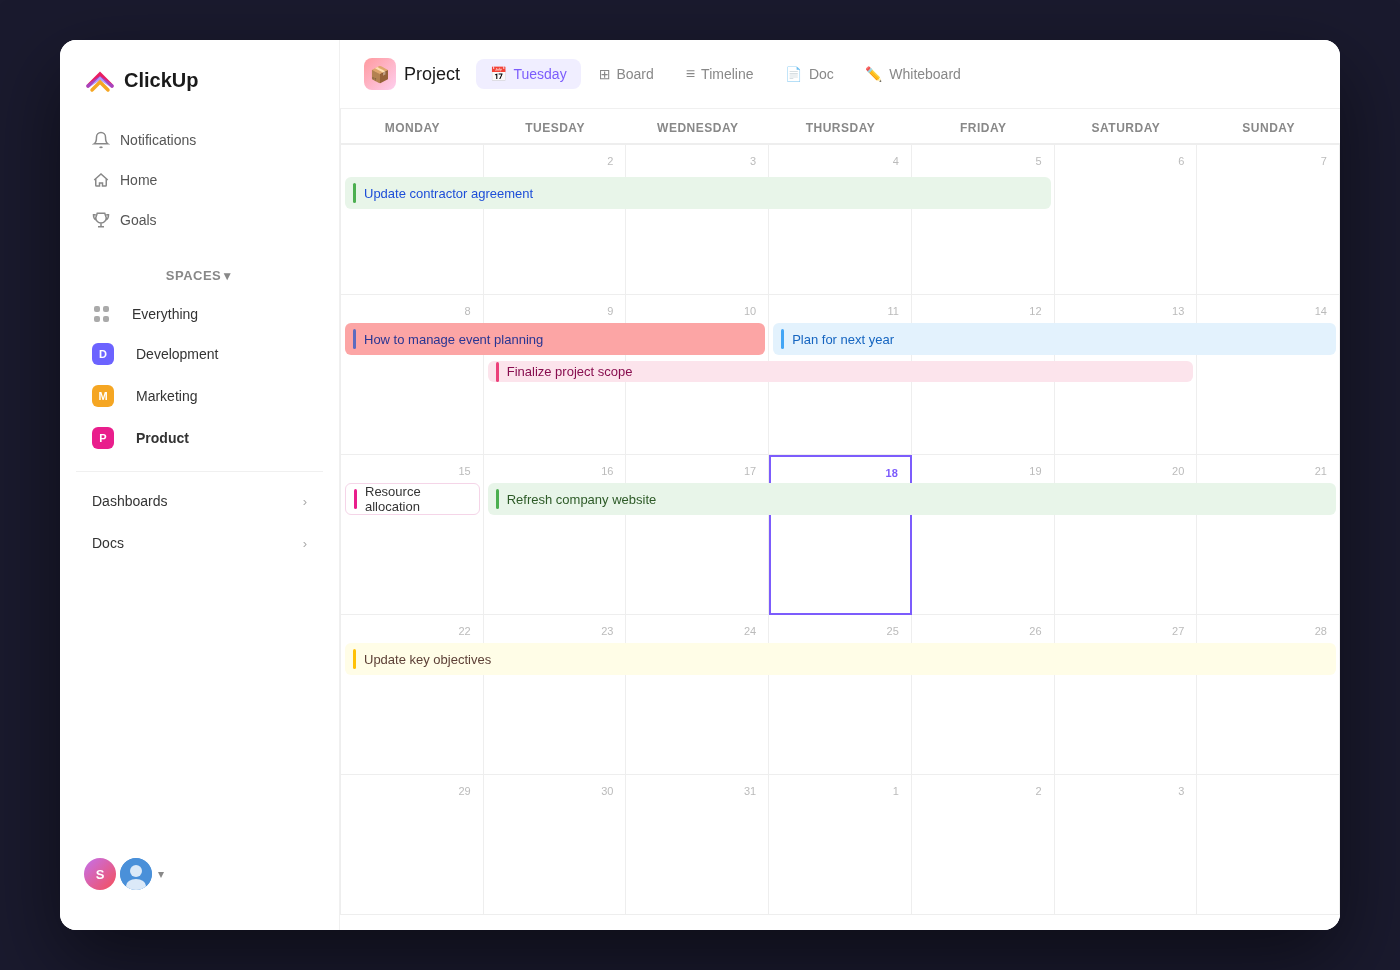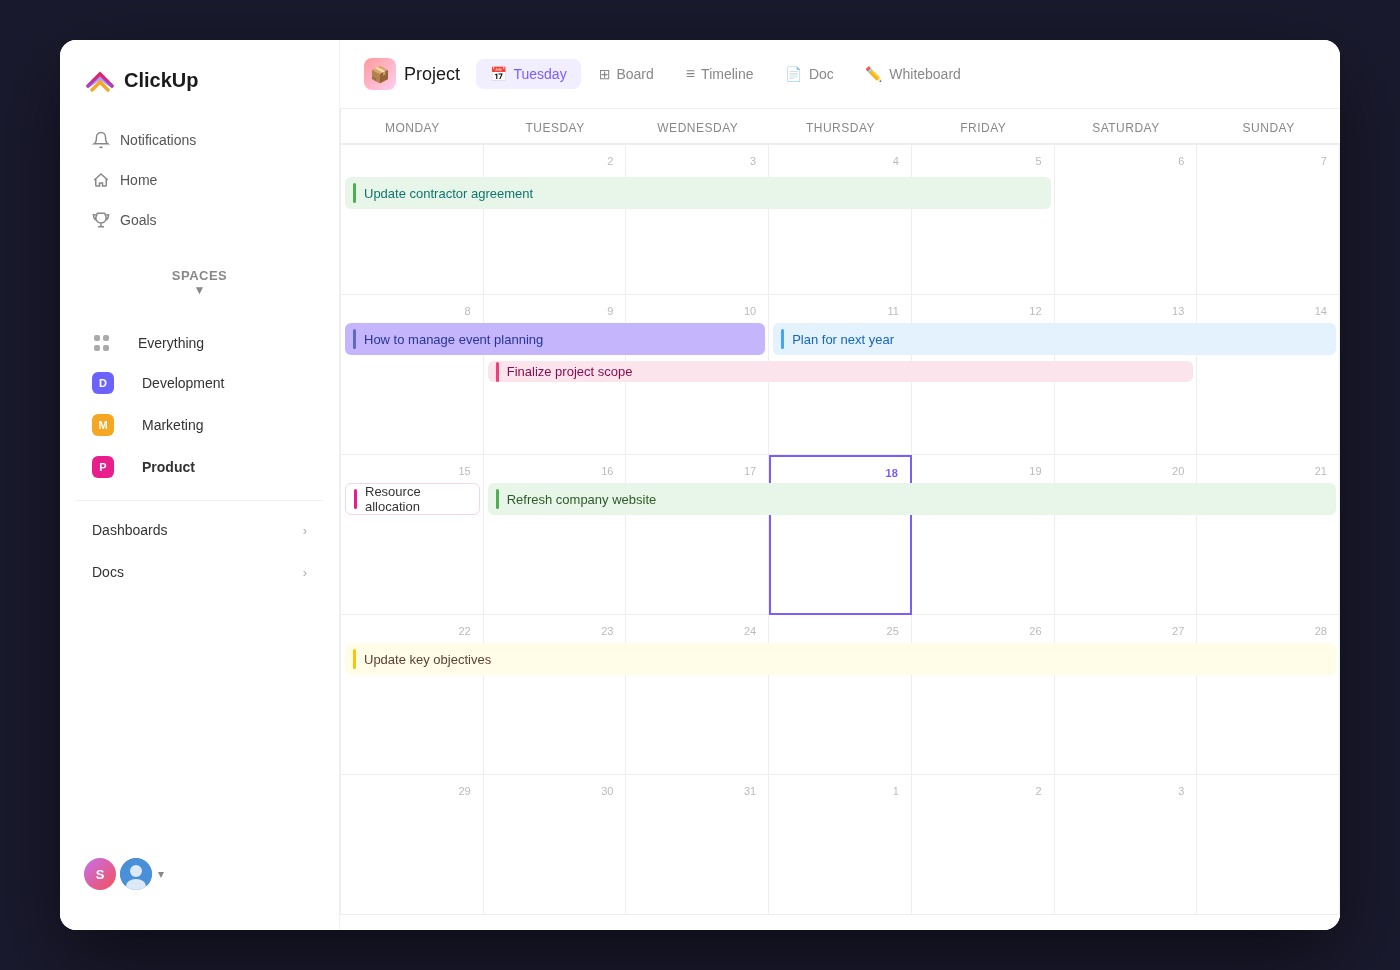--- a/index.html
+++ b/index.html
@@ -56,35 +56,34 @@
       border-radius: 8px;
       margin: 1px 8px;
     }
     .nav-icon { width: 18px; height: 18px; color: #888; }
     .section-divider { height: 20px; }
     .spaces-header {
       display: flex;
       justify-content: center;
       align-items: center;
       padding: 8px 24px;
-      margin-bottom: 19px;
-      flex-direction: column;
+      margin-bottom: 4px;
     }
     .spaces-label {
       font-size: 13px;
       font-weight: 600;
       color: #888;
       text-transform: uppercase;
       letter-spacing: 0.5px;
     }
     .chevron-icon { color: #888; font-size: 12px; }
     .space-item {
       display: flex;
       align-items: center;
-      gap: 28px;
+      gap: 22px;
       padding: 9px 24px;
       font-size: 14px;
       color: #333;
       cursor: pointer;
       border-radius: 8px;
       margin: 1px 8px;
     }
     .space-item.active { font-weight: 700; }
     .space-badge {
       width: 22px;
@@ -199,21 +198,21 @@
     
     .calendar-area {
       flex: 1;
       overflow-y: auto;
       overflow-x: hidden;
     }
     .day-header {
       padding: 12px 8px 8px;
       text-align: center;
       font-size: 12px;
-      font-weight: 400;
+      font-weight: 700;
       color: #888;
       text-transform: uppercase;
       letter-spacing: 0.5px;
       border-bottom: 1px solid #eee;
       background: #fff;
       position: sticky;
       top: 0;
       z-index: 10;
     }
     .cal-day-col {
@@ -388,21 +387,21 @@
           <div class="cal-date-num">5</div>
         </div>
         <div class="cal-day-col" style="min-height:150px; padding:4px;">
           <div class="cal-date-num">6</div>
         </div>
         <div class="cal-day-col" style="min-height:150px; padding:4px;">
           <div class="cal-date-num">7</div>
         </div>
 
         <div style="position:absolute; top:32px; left:calc(0/7 * 100%); width:calc(5/7 * 100%); padding: 0 4px;">
-          <div style="background:#e8f5e9; border-radius:6px; display:flex; align-items:center; height:32px; padding: 0 8px; font-size:13px; font-weight:500; color:#0f766e;">
+          <div style="background:#e8f5e9; border-radius:6px; display:flex; align-items:center; height:32px; padding: 0 8px; font-size:13px; font-weight:500; color:#1d4ed8;">
             <div style="width:3px; height:20px; background:#4caf50; border-radius:2px; margin-right:8px; flex-shrink:0;"></div>
             <span>Update contractor agreement</span>
           </div>
         </div>
       </div>
 
       <div style="display:grid; grid-template-columns: repeat(7,1fr); border-left:1px solid #eee; position:relative;">
         <div class="cal-day-col" style="min-height:160px; padding:4px;">
           <div class="cal-date-num">8</div>
         </div>
@@ -419,21 +418,21 @@
           <div class="cal-date-num">12</div>
         </div>
         <div class="cal-day-col" style="min-height:160px; padding:4px;">
           <div class="cal-date-num">13</div>
         </div>
         <div class="cal-day-col" style="min-height:160px; padding:4px;">
           <div class="cal-date-num">14</div>
         </div>
 
         <div style="position:absolute; top:28px; left:0; width:calc(3/7 * 100%); padding:0 4px;">
-          <div style="background:#c4b5fd; border-radius:6px; display:flex; align-items:center; height:32px; padding:0 8px; font-size:13px; font-weight:500; color:#283593;">
+          <div style="background:#fca5a5; border-radius:6px; display:flex; align-items:center; height:32px; padding:0 8px; font-size:13px; font-weight:500; color:#283593;">
             <div style="width:3px; height:20px; background:#5c6bc0; border-radius:2px; margin-right:8px; flex-shrink:0;"></div>
             <span>How to manage event planning</span>
           </div>
         </div>
 
         <div style="position:absolute; top:28px; left:calc(3/7 * 100%); width:calc(4/7 * 100%); padding:0 4px;">
           <div style="background:#e3f2fd; border-radius:6px; display:flex; align-items:center; height:32px; padding:0 8px; font-size:13px; font-weight:500; color:#1565c0;">
             <div style="width:3px; height:20px; background:#42a5f5; border-radius:2px; margin-right:8px; flex-shrink:0;"></div>
             <span>Plan for next year</span>
           </div>

